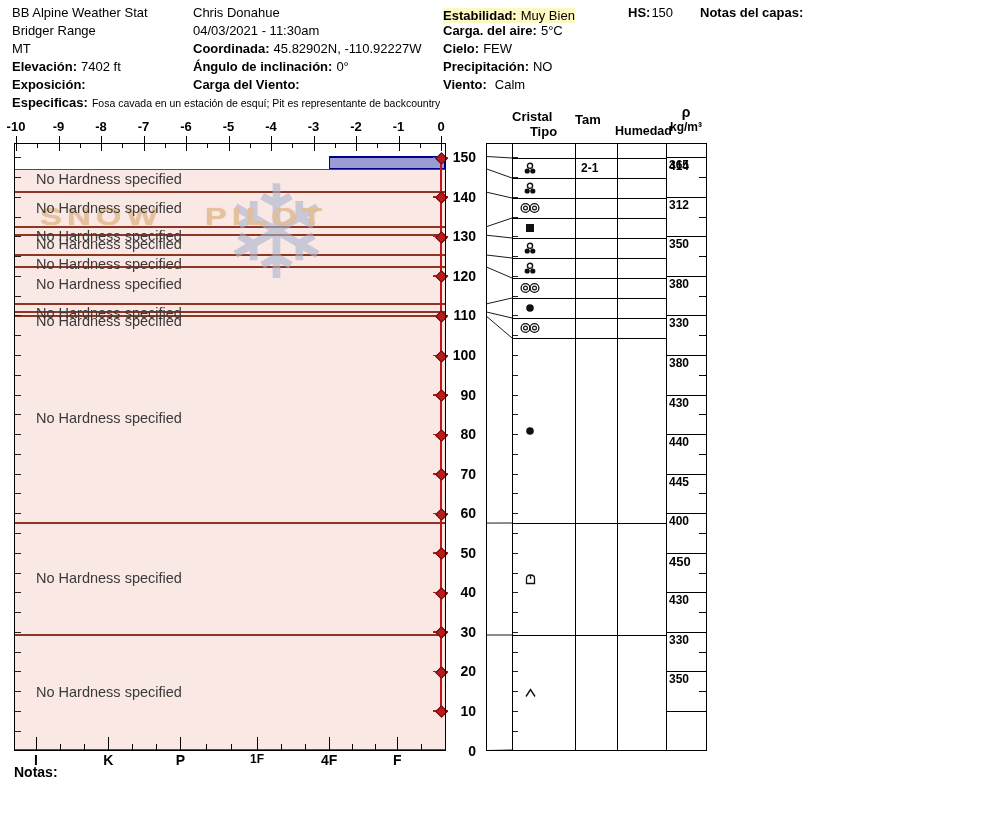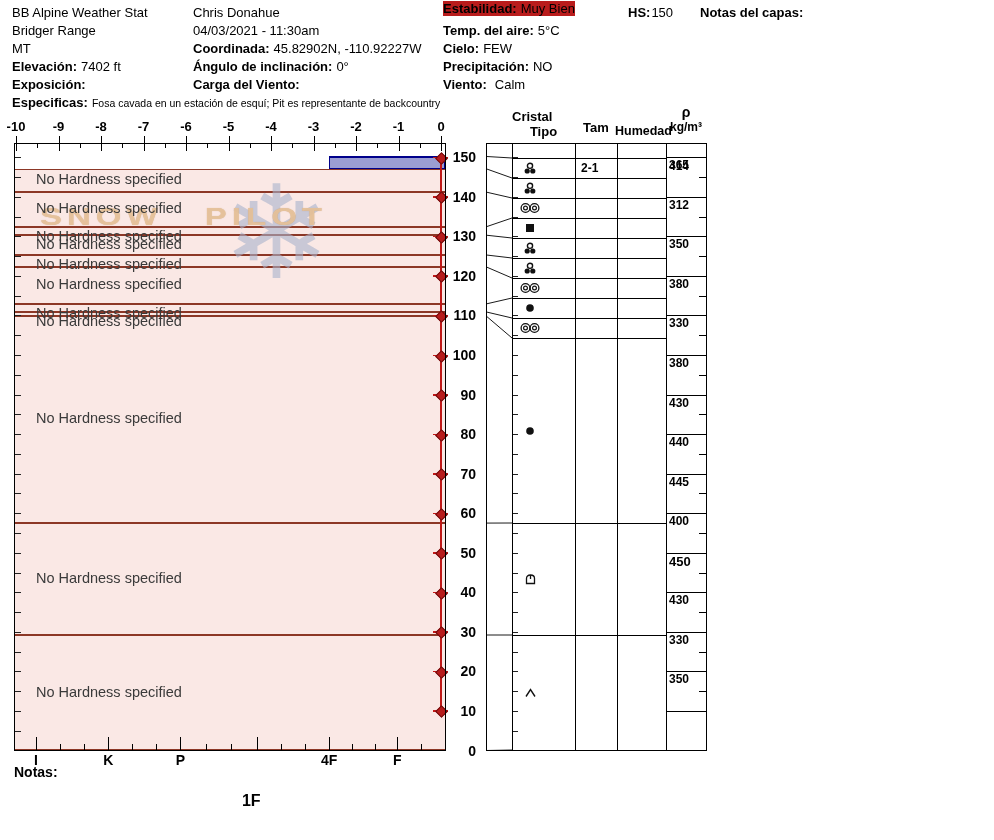--- a/index.html
+++ b/index.html
@@ -41,25 +41,25 @@
   <div class="abs hdr" style="left:193px;top:41px">
     <span class="b">Coordinada:</span><span class="val">45.82902N, -110.92227W</span>
   </div>
   <div class="abs hdr" style="left:193px;top:59px">
     <span class="b">Ángulo de inclinación:</span><span class="val">0°</span>
   </div>
   <div class="abs hdr" style="left:193px;top:77px">
     <span class="b">Carga del Viento:</span><span class="val"></span>
   </div>
 
-  <div class="abs hdr" style="left:443px;top:1px;z-index:7;background:#b91c1c">
+  <div class="abs hdr" style="left:443px;top:8px;z-index:7;background:#fef9c3">
     <span class="b">Estabilidad:</span><span class="val">Muy Bien</span>
   </div>
   <div class="abs hdr" style="left:443px;top:23px">
-    <span class="b">Temp. del aire:</span><span class="val">5°C</span>
+    <span class="b">Carga. del aire:</span><span class="val">5°C</span>
   </div>
   <div class="abs hdr" style="left:443px;top:41px">
     <span class="b">Cielo:</span><span class="val">FEW</span>
   </div>
   <div class="abs hdr" style="left:443px;top:59px">
     <span class="b">Precipitación:</span><span class="val">NO</span>
   </div>
   <div class="abs hdr" style="left:443px;top:77px">
     <span class="b">Viento:</span><span class="val" style="margin-left:8px">Calm</span>
   </div>
@@ -67,21 +67,21 @@
   <div class="abs hdr" style="left:628px;top:5px">
     <span class="b">HS:</span><span style="margin-left:1px">150</span>
   </div>
   <div class="abs hdr b" style="left:700px;top:5px">Notas del capas:</div>
 
   <div class="abs wm-flake" style="left:222px;top:168px">❄</div>
   <div class="abs wm-text" style="left:40px;top:203px">SNOW PILOT</div>
 
   <div class="abs th" style="left:512px;top:109px;width:105px;">Cristal</div>
   <div class="abs th" style="left:512px;top:124px;width:63px;text-align:center">Tipo</div>
-  <div class="abs th" style="left:575px;top:120px;width:42px;text-align:center">Tam</div>
+  <div class="abs th" style="left:575px;top:112px;width:42px;">Tam</div>
   <div class="abs th" style="left:615px;top:124px;width:54px;text-align:center;font-size:12.5px">Humedad</div>
   <div class="abs th" style="left:666px;top:104px;width:40px;text-align:center;font-size:14px">ρ</div>
   <div class="abs th" style="left:664px;top:120px;width:44px;text-align:center;font-size:12px">kg/m³</div>
 
   <div class="abs notes" style="left:14px;top:764px">Notas:</div>
 <div style="position: absolute; left: 14px; top: 143px; width: 432px; height: 608px; border: 1px solid rgb(0, 0, 0); box-sizing: border-box; z-index: 6; pointer-events: none;"></div>
     <div style="position: absolute; left: 1px; top: 119px; width: 30px; text-align: center; font-size: 13px; font-weight: bold;">-10</div>
     <div style="position: absolute; left: 16px; top: 136px; width: 1px; height: 15px; background: rgb(0, 0, 0); z-index: 5;"></div>
     <div style="position: absolute; left: 37.25px; top: 143px; width: 1px; height: 5px; background: rgb(0, 0, 0); z-index: 5;"></div>
     <div style="position: absolute; left: 43.5px; top: 119px; width: 30px; text-align: center; font-size: 13px; font-weight: bold;">-9</div>
@@ -119,21 +119,21 @@
     <div style="position: absolute; left: 84.1417px; top: 744px; width: 1px; height: 6px; background: rgb(0, 0, 0); z-index: 5;"></div>
     <div style="position: absolute; left: 108.225px; top: 737px; width: 1px; height: 13px; background: rgb(0, 0, 0); z-index: 5;"></div>
     <div style="position: absolute; left: 93.225px; top: 752px; width: 30px; text-align: center; font-size: 14px; font-weight: bold;">K</div>
     <div style="position: absolute; left: 132.308px; top: 744px; width: 1px; height: 6px; background: rgb(0, 0, 0); z-index: 5;"></div>
     <div style="position: absolute; left: 156.392px; top: 744px; width: 1px; height: 6px; background: rgb(0, 0, 0); z-index: 5;"></div>
     <div style="position: absolute; left: 180.475px; top: 737px; width: 1px; height: 13px; background: rgb(0, 0, 0); z-index: 5;"></div>
     <div style="position: absolute; left: 165.475px; top: 752px; width: 30px; text-align: center; font-size: 14px; font-weight: bold;">P</div>
     <div style="position: absolute; left: 205.975px; top: 744px; width: 1px; height: 6px; background: rgb(0, 0, 0); z-index: 5;"></div>
     <div style="position: absolute; left: 231.475px; top: 744px; width: 1px; height: 6px; background: rgb(0, 0, 0); z-index: 5;"></div>
     <div style="position: absolute; left: 256.975px; top: 737px; width: 1px; height: 13px; background: rgb(0, 0, 0); z-index: 5;"></div>
-    <div style="position: absolute; left: 241.975px; top: 792px; width: 30px; text-align: left; font-size: 16px; font-weight: bold;">1F</div>
+    <div style="position: absolute; left: 241.975px; top: 752px; width: 30px; text-align: center; font-size: 12px; font-weight: bold;">1F</div>
     <div style="position: absolute; left: 281.058px; top: 744px; width: 1px; height: 6px; background: rgb(0, 0, 0); z-index: 5;"></div>
     <div style="position: absolute; left: 305.142px; top: 744px; width: 1px; height: 6px; background: rgb(0, 0, 0); z-index: 5;"></div>
     <div style="position: absolute; left: 329.225px; top: 737px; width: 1px; height: 13px; background: rgb(0, 0, 0); z-index: 5;"></div>
     <div style="position: absolute; left: 314.225px; top: 752px; width: 30px; text-align: center; font-size: 14px; font-weight: bold;">4F</div>
     <div style="position: absolute; left: 351.892px; top: 744px; width: 1px; height: 6px; background: rgb(0, 0, 0); z-index: 5;"></div>
     <div style="position: absolute; left: 374.558px; top: 744px; width: 1px; height: 6px; background: rgb(0, 0, 0); z-index: 5;"></div>
     <div style="position: absolute; left: 397.225px; top: 737px; width: 1px; height: 13px; background: rgb(0, 0, 0); z-index: 5;"></div>
     <div style="position: absolute; left: 382.225px; top: 752px; width: 30px; text-align: center; font-size: 14px; font-weight: bold;">F</div>
     <div style="position: absolute; left: 421.308px; top: 744px; width: 1px; height: 6px; background: rgb(0, 0, 0); z-index: 5;"></div>
     <div style="position: absolute; left: 15px; top: 730.725px; width: 6px; height: 1px; background: rgb(34, 34, 34); z-index: 5;"></div>

